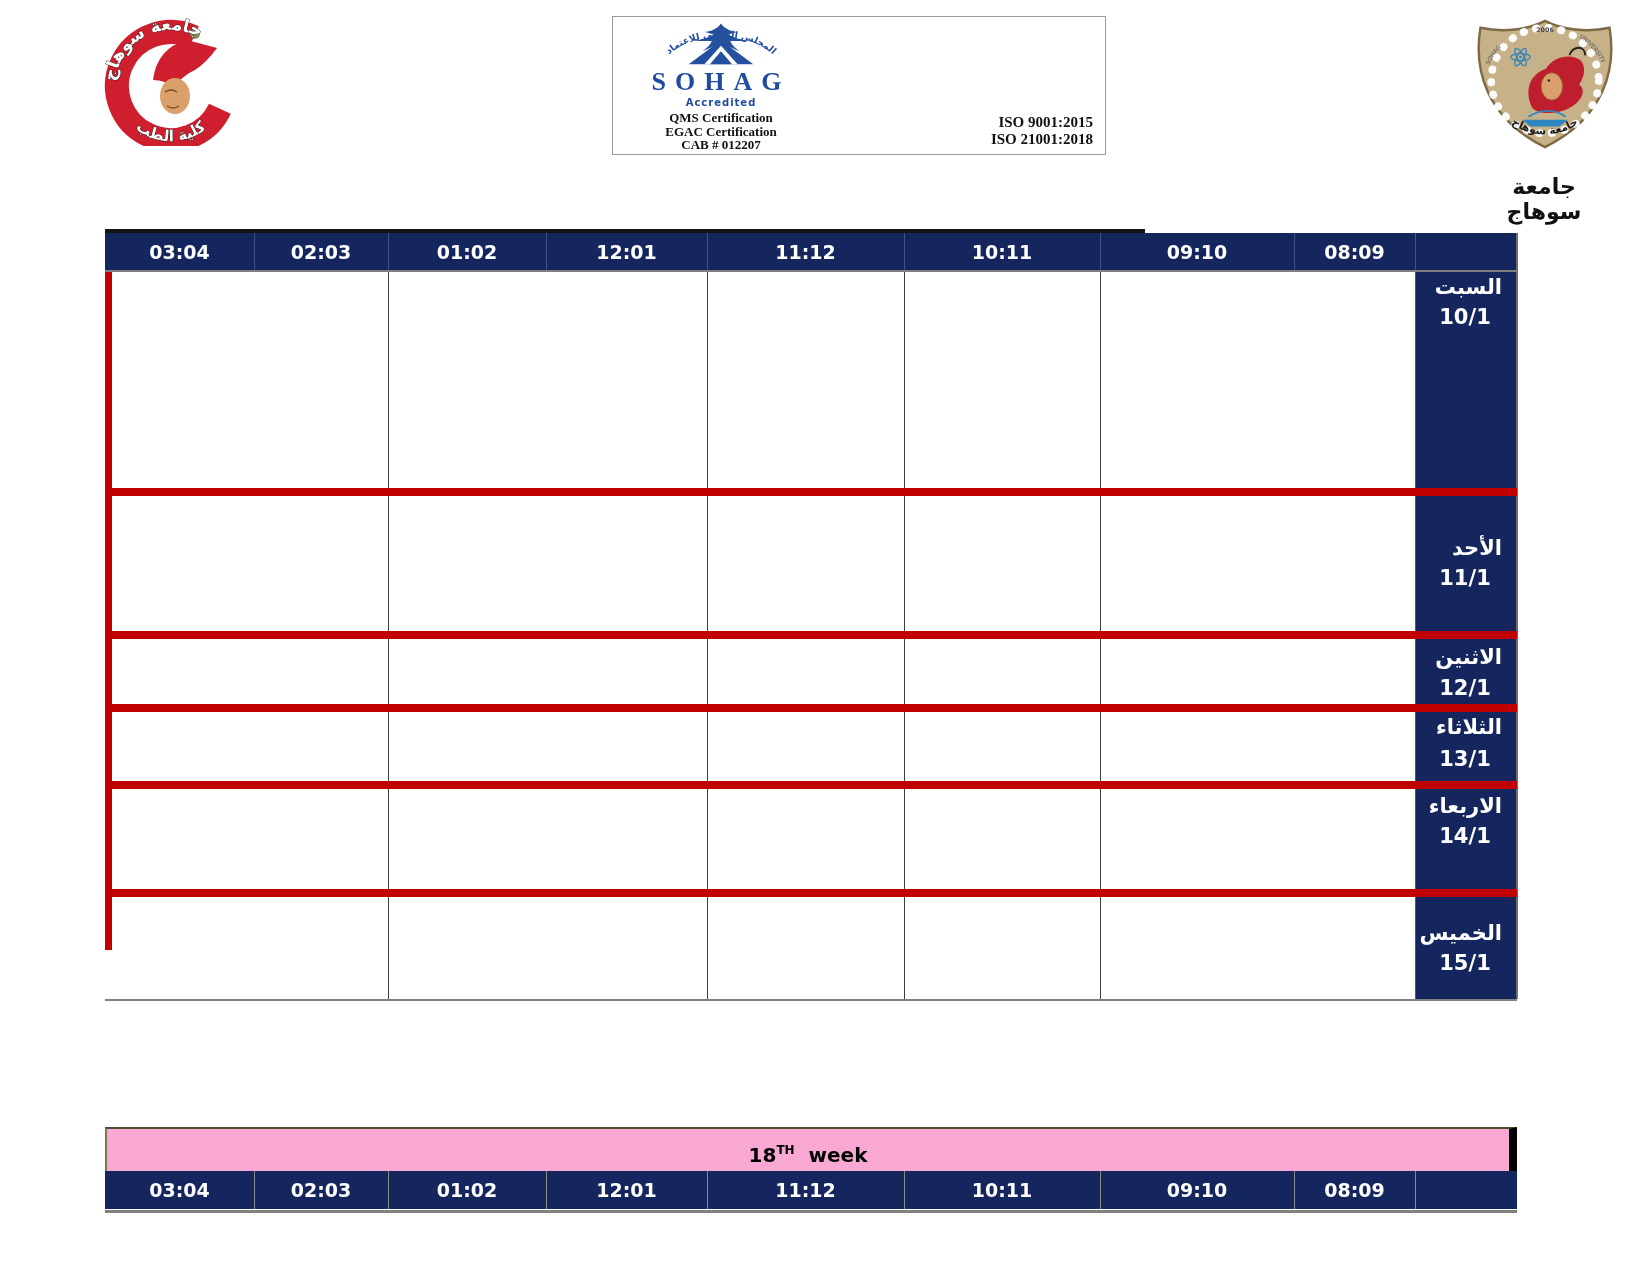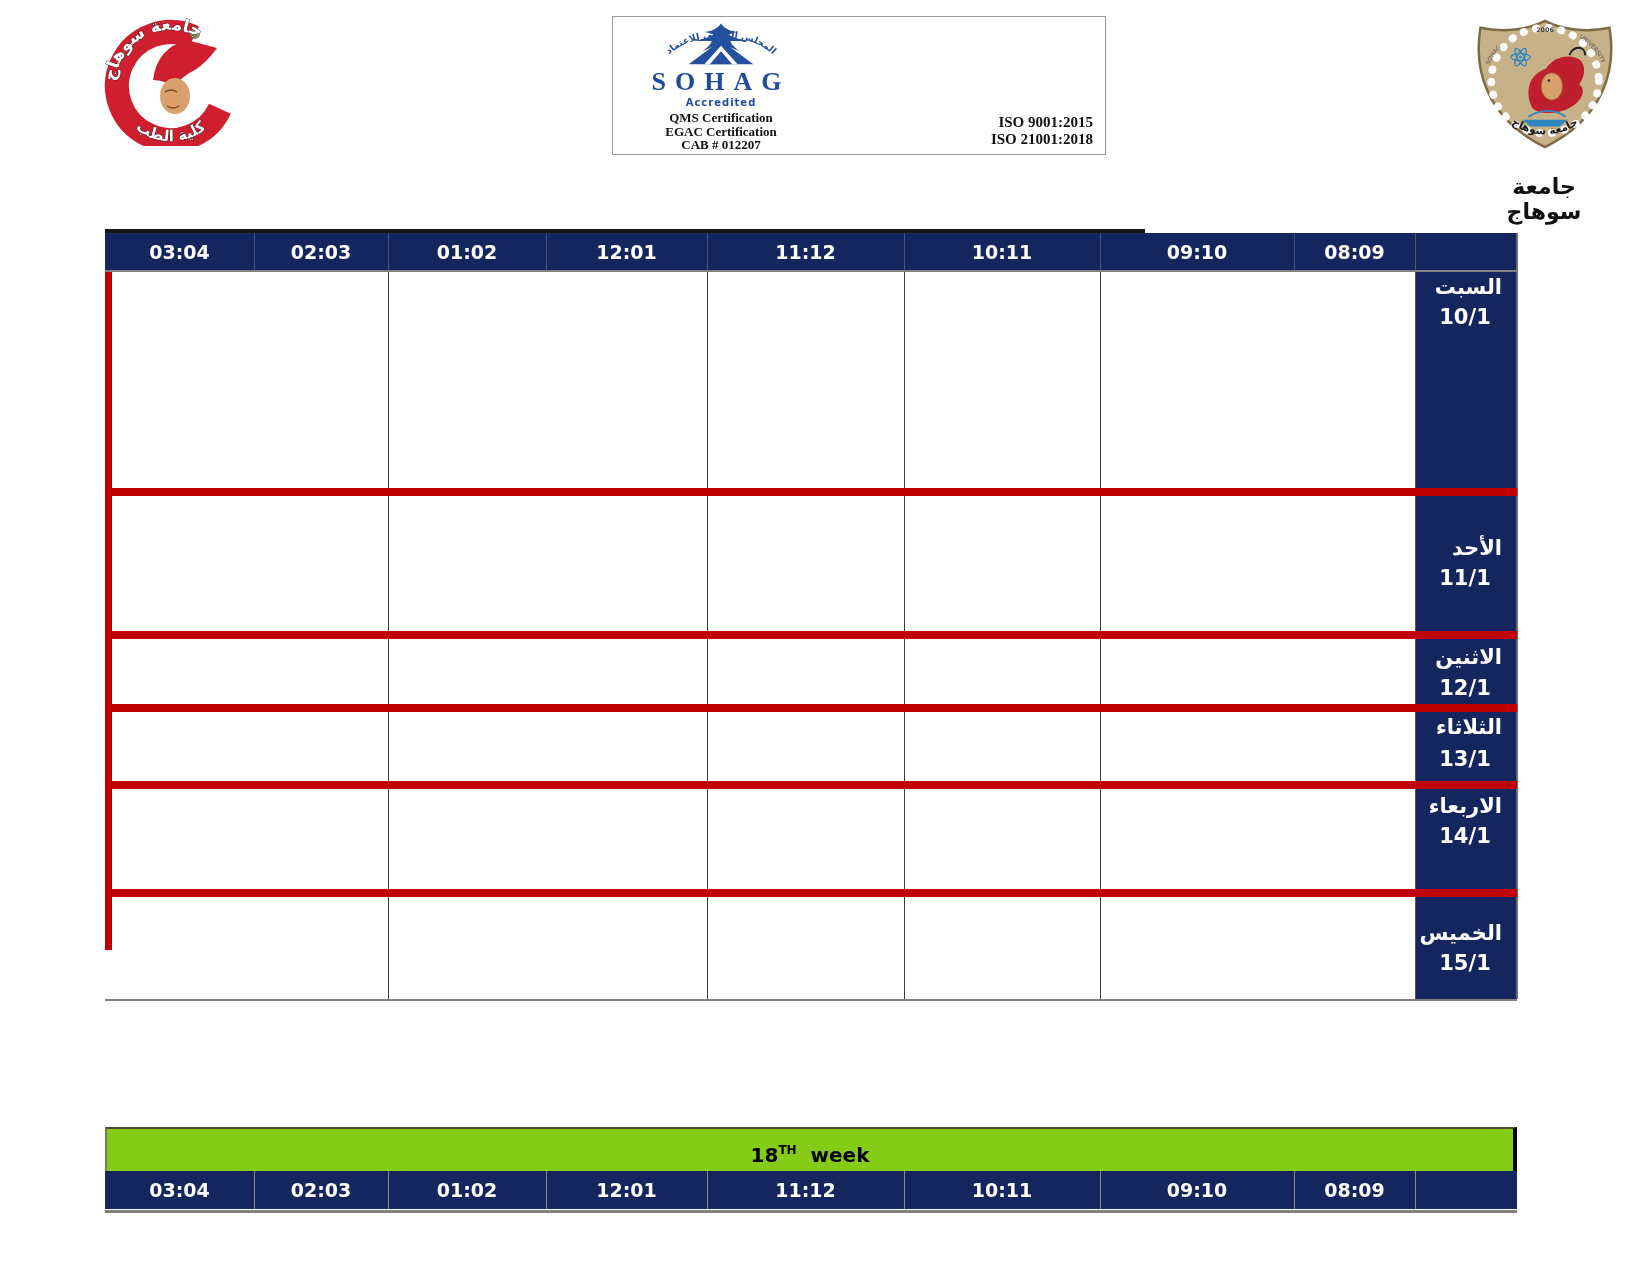--- a/index.html
+++ b/index.html
@@ -31,22 +31,22 @@
   .vdiv-top{position:absolute;top:233px;height:38px;width:1px;background:#44517f;z-index:4;}
   .vdiv-bot{position:absolute;top:1171px;height:38px;width:1px;background:#8a8a8a;z-index:4;}
   .grid{position:absolute;top:272px;height:727px;width:1px;background:#3c3c3c;z-index:2;}
   .redbar{position:absolute;left:105px;width:1412px;height:8px;background:#C00000;z-index:5;}
   .daycell{position:absolute;left:1415px;width:100px;display:flex;flex-direction:column;
            color:#fff;z-index:3;}
   .dayname{font-weight:bold;font-size:21px;line-height:30px;text-align:right;
            padding-right:13px;direction:rtl;}
   .daydate{font-weight:bold;font-size:21px;line-height:31px;text-align:center;}
   #yellowband{position:absolute;left:105px;top:1127px;width:1412px;height:44px;
-              background:#84cc16;border-top:2px solid #4e4e2e;border-left:2px solid #7a7a52;
-              border-right:4px solid #000000;box-sizing:border-box;
+              background:#f9a8d4;border-top:2px solid #4e4e2e;border-left:2px solid #7a7a52;
+              border-right:8px solid #000000;box-sizing:border-box;
               text-align:center;color:#000;font-weight:bold;font-size:20px;line-height:42px;}
   #yellowband sup{font-size:12px;font-weight:bold;}
   .hline{position:absolute;background:#808080;z-index:4;}
 </style>
 </head>
 <body>
 
 <div id="page">
 
   <svg class="abs" style="left:95px;top:18px" width="163" height="128" viewBox="0 0 163 128">

